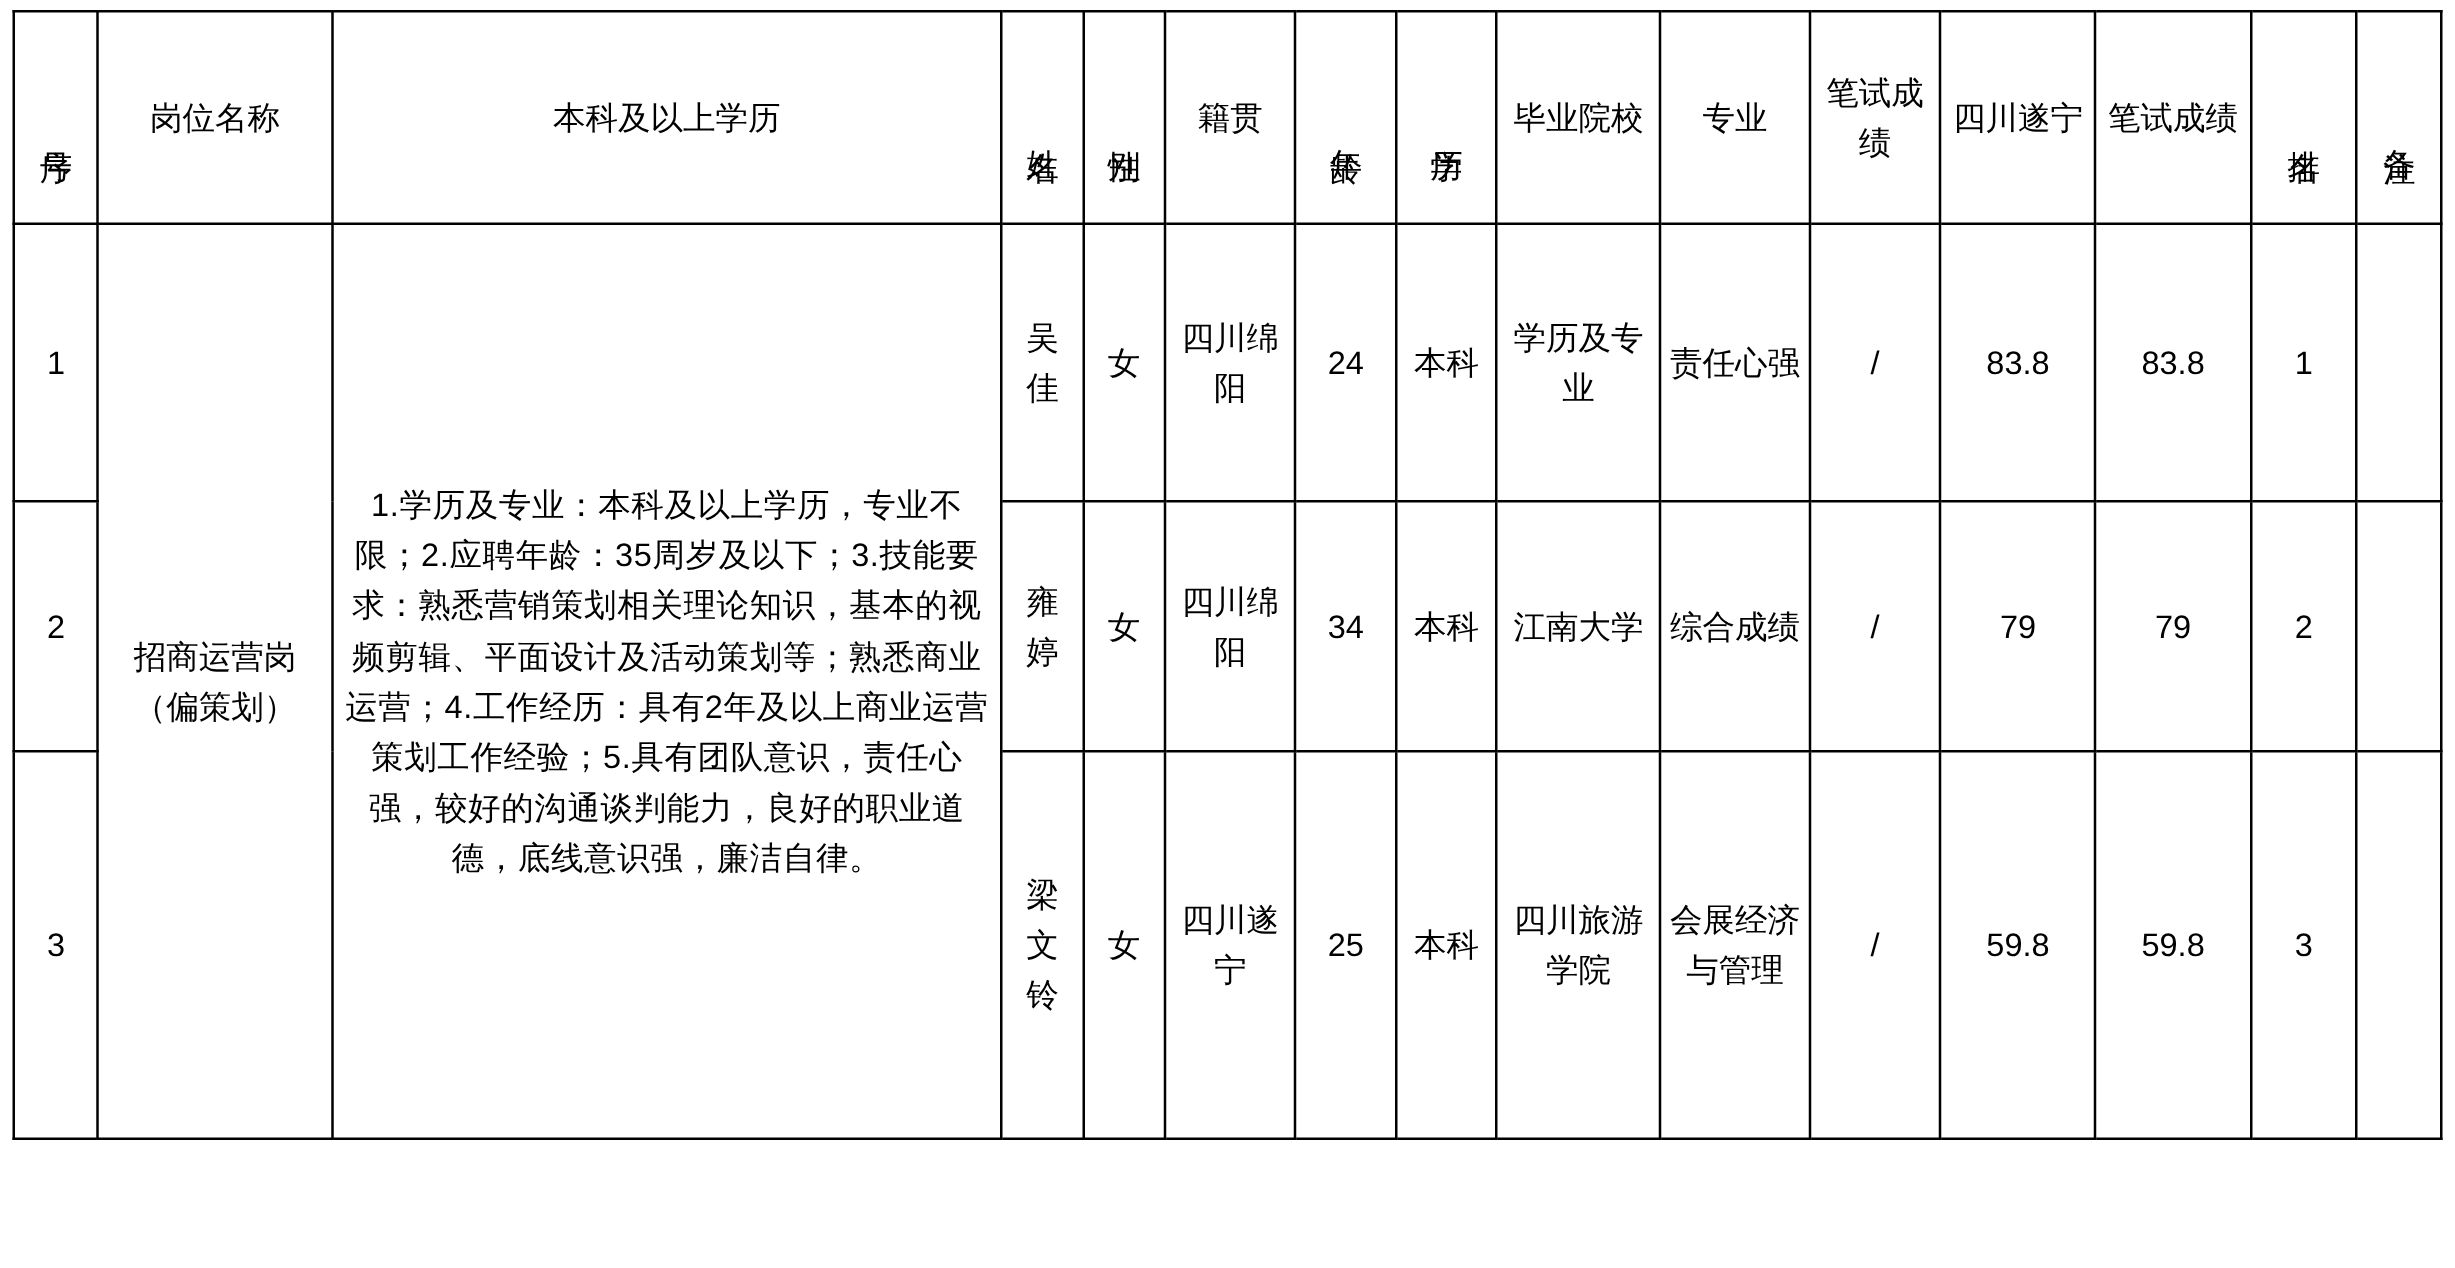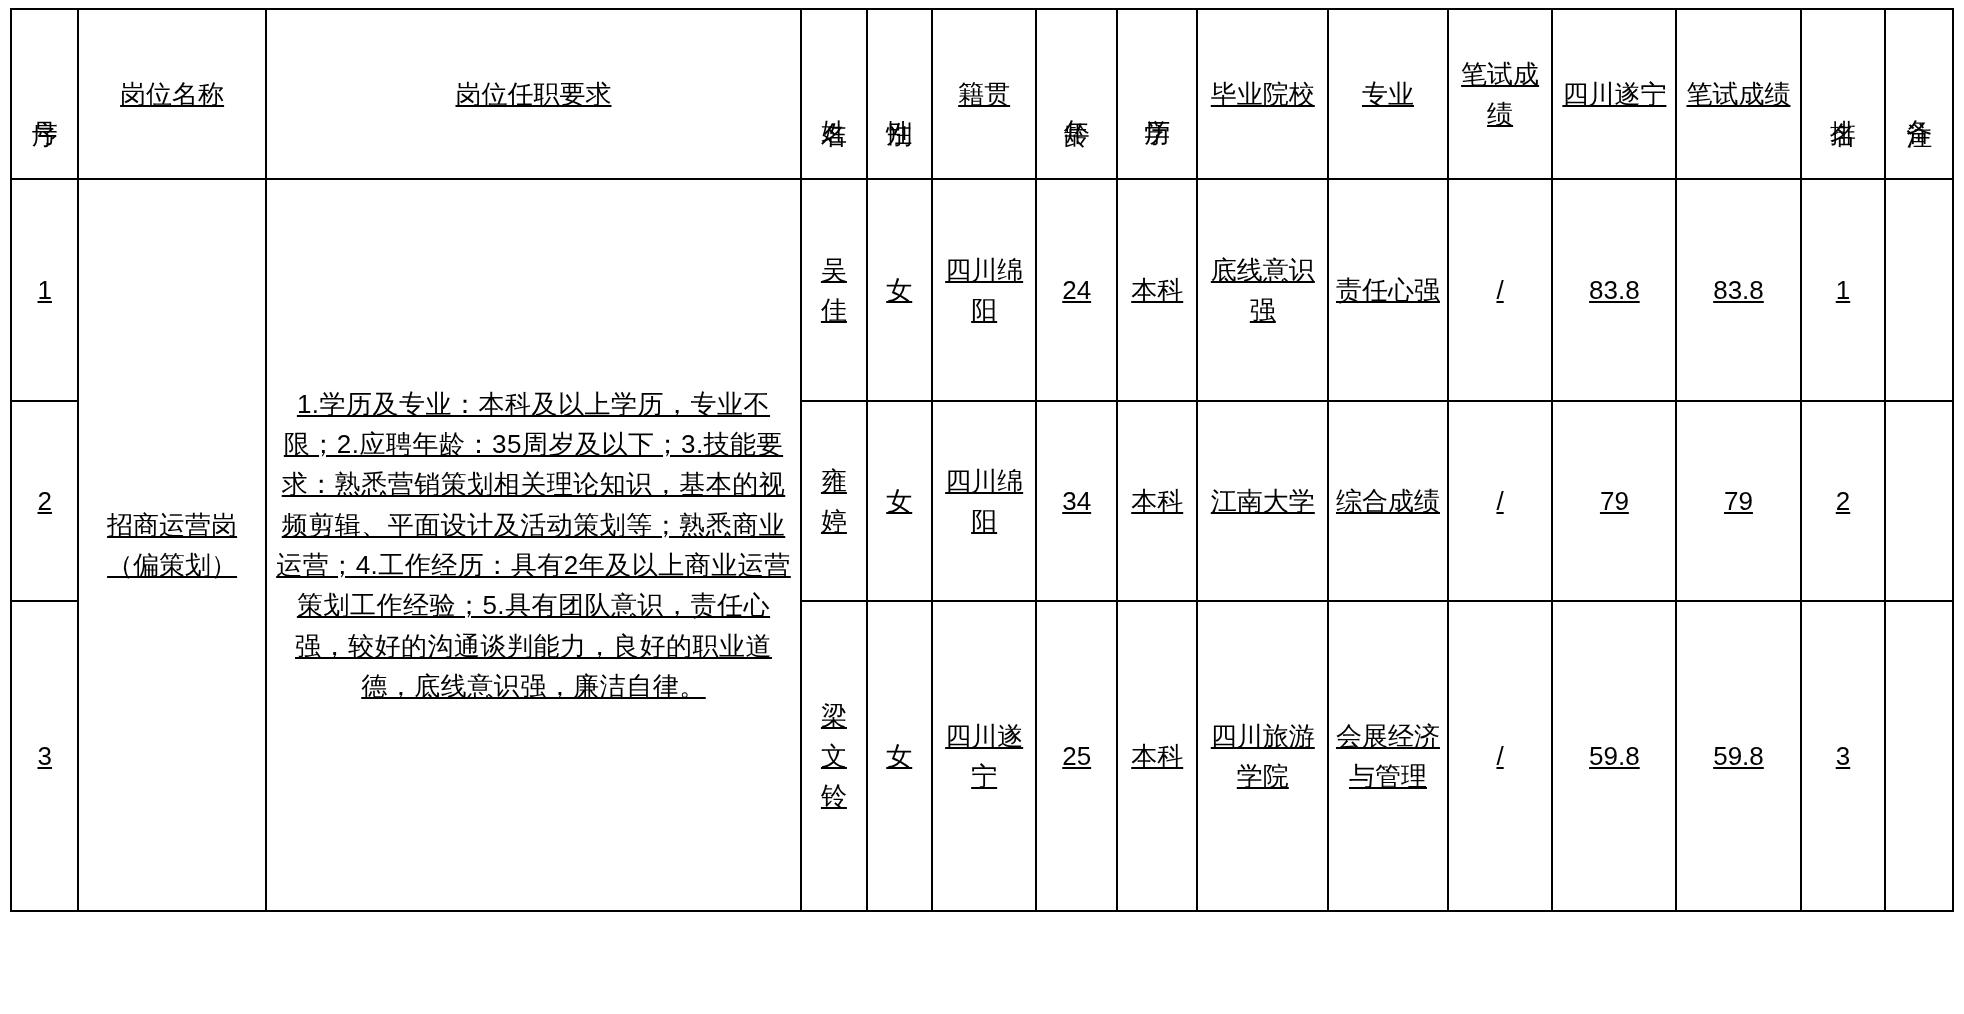--- a/index.html
+++ b/index.html
@@ -12,21 +12,20 @@
     height: 1014px;
     font-family: "Liberation Sans", "DejaVu Sans", sans-serif;
     color: #000000;
     overflow: hidden;
   }
   .sheet {
     width: 1964px;
     height: 814px;
     box-sizing: border-box;
     padding: 8px 10px 0 10px;
-    text-decoration: underline;
   }
   table.result-table {
     border-collapse: collapse;
     table-layout: fixed;
     width: 1944px;
   }
   table.result-table td,
   table.result-table th {
     border: 2px solid #000000;
     padding: 4px 6px;
@@ -114,21 +113,21 @@
     </colgroup>
     <thead>
       <tr>
         <th>
           <span class="vertical-text">序号</span>
         </th>
         <th>
           <span>岗位名称</span>
         </th>
         <th>
-          <span>岗位任职要求</span>
+          <span>本科及以上学历</span>
         </th>
         <th>
           <span class="vertical-text">姓名</span>
         </th>
         <th>
           <span class="vertical-text">性别</span>
         </th>
         <th>
           <span>籍贯</span>
         </th>
@@ -164,21 +163,21 @@
     <tbody>
       <tr class="row1">
         <td>1</td>
         <td class="post-cell" rowspan="3">招商运营岗（偏策划）</td>
         <td class="req-cell" rowspan="3">1.学历及专业：本科及以上学历，专业不限；2.应聘年龄：35周岁及以下；3.技能要求：熟悉营销策划相关理论知识，基本的视频剪辑、平面设计及活动策划等；熟悉商业运营；4.工作经历：具有2年及以上商业运营策划工作经验；5.具有团队意识，责任心强，较好的沟通谈判能力，良好的职业道德，底线意识强，廉洁自律。</td>
         <td class="stack-cell">吴佳</td>
         <td>女</td>
         <td class="stack-cell">四川绵阳</td>
         <td>24</td>
         <td class="stack-cell">本科</td>
-        <td class="stack-cell">底线意识强</td>
+        <td class="stack-cell">学历及专业</td>
         <td class="stack-cell">责任心强</td>
         <td>/</td>
         <td>83.8</td>
         <td>83.8</td>
         <td>1</td>
         <td></td>
       </tr>
       <tr class="row2">
         <td>2</td>
         <td class="stack-cell">雍婷</td>

